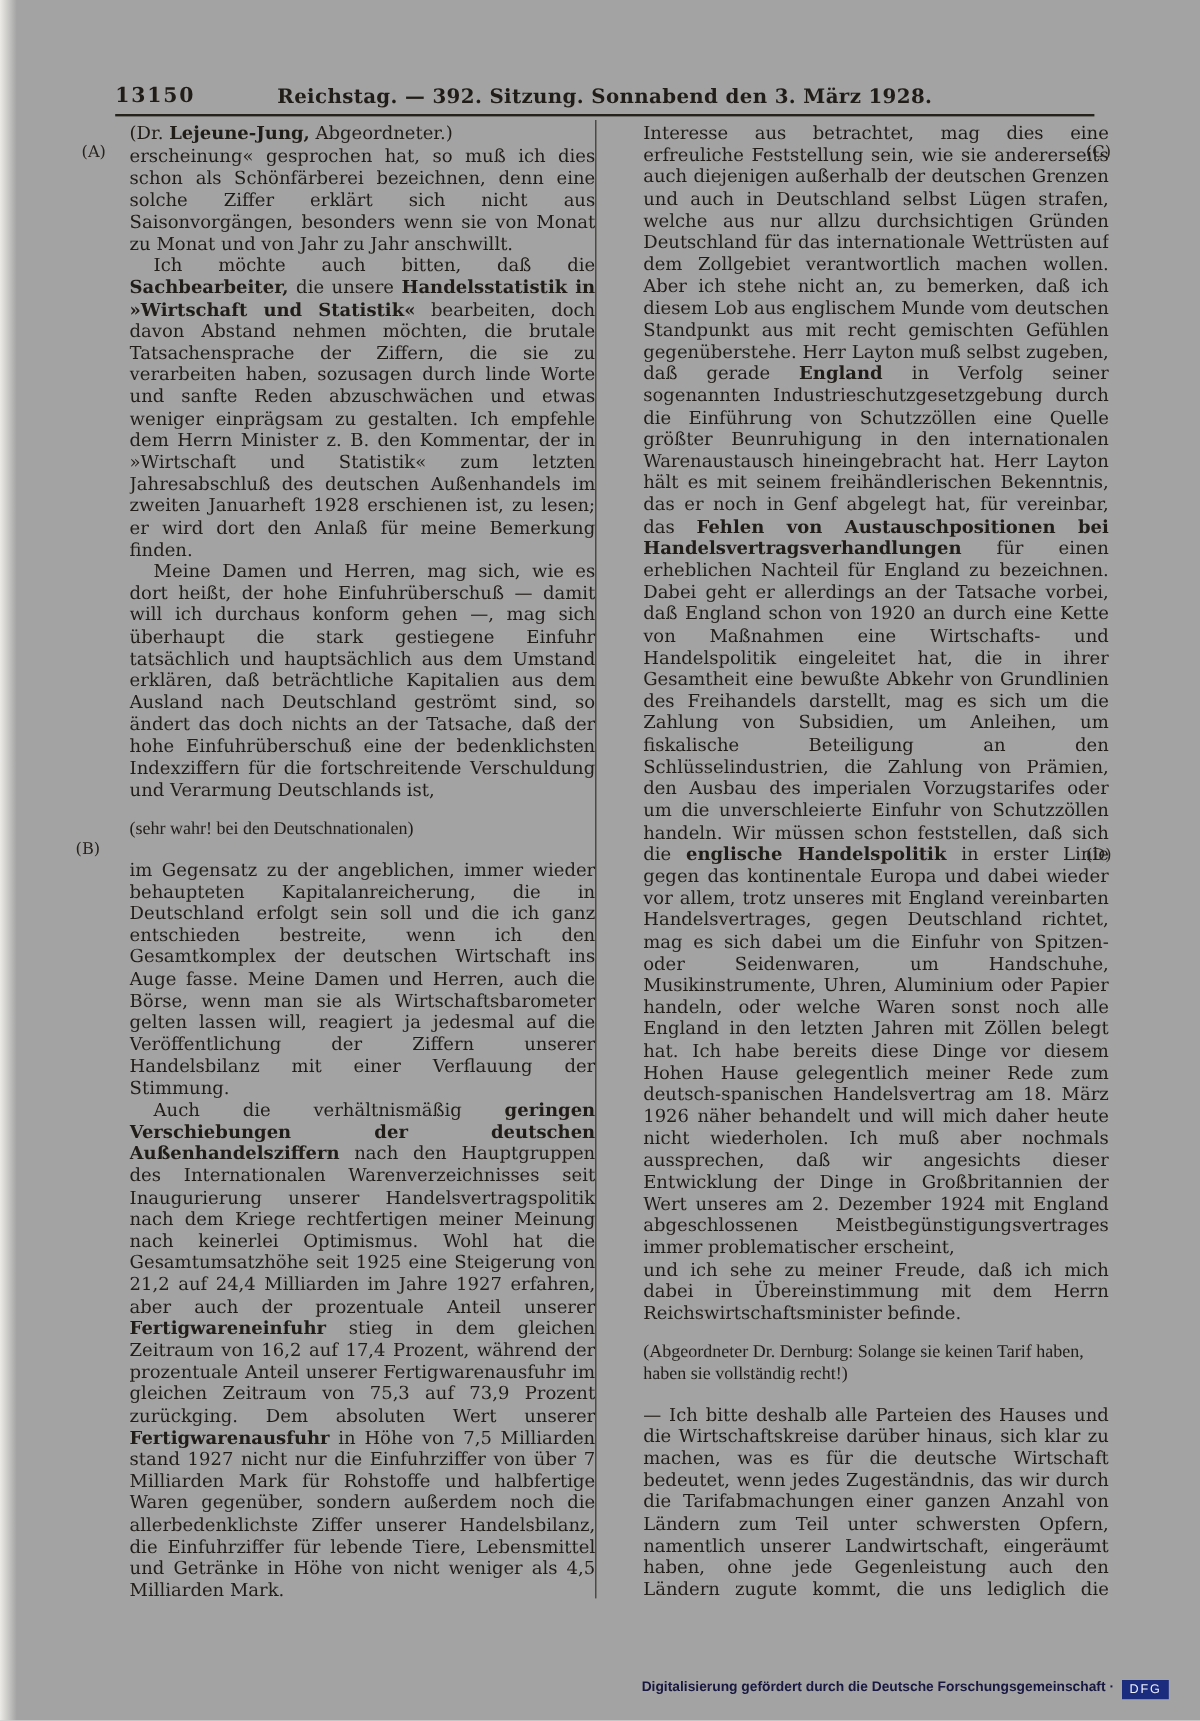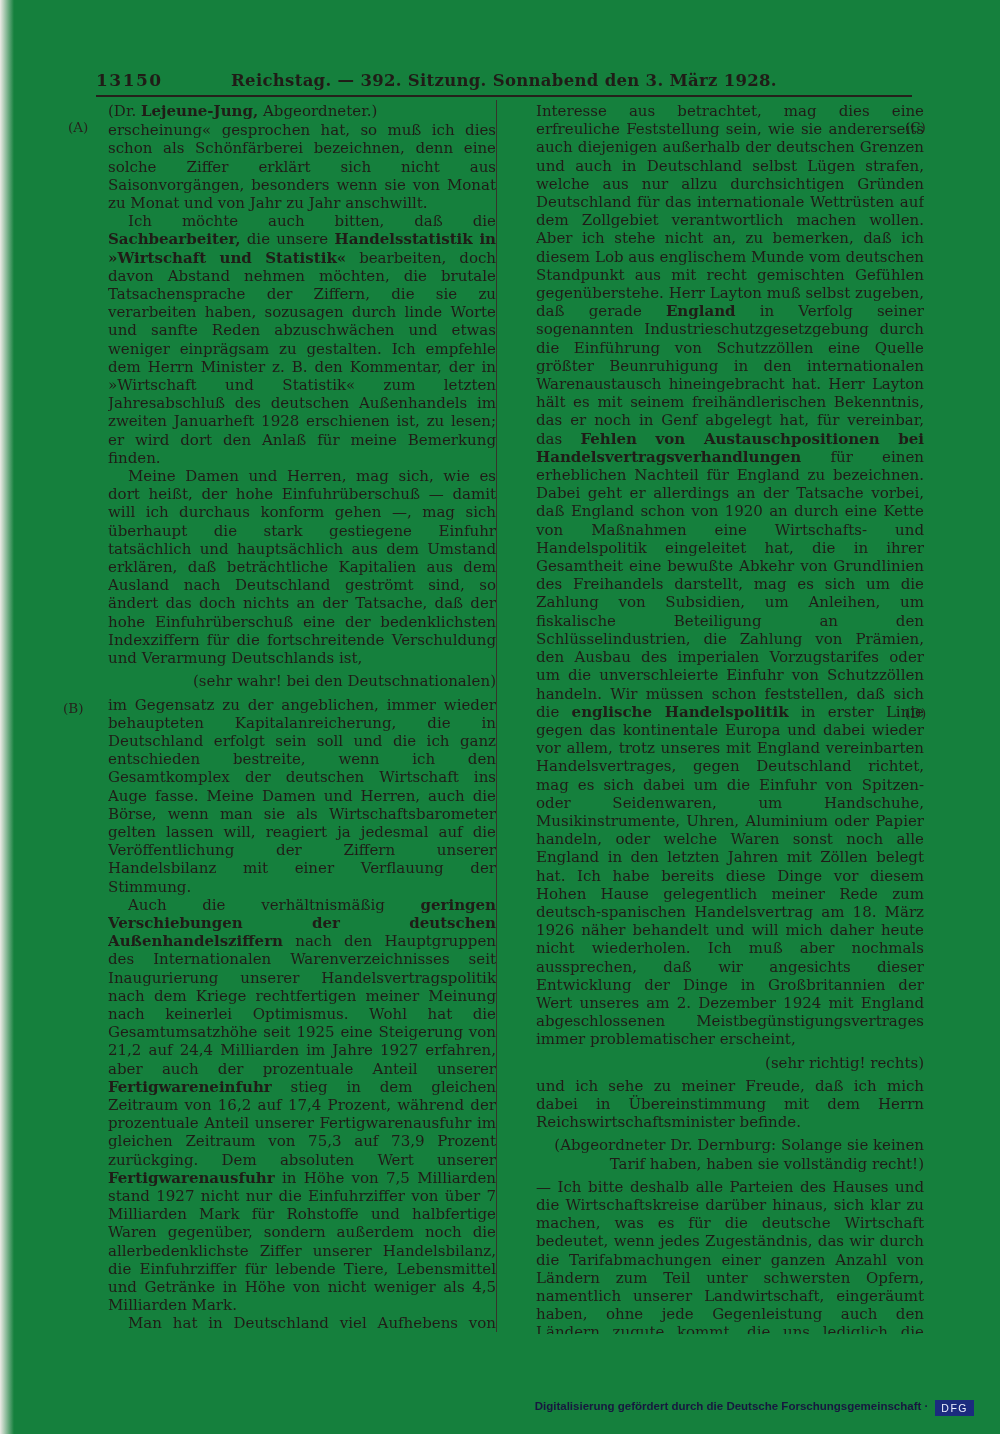--- a/index.html
+++ b/index.html
@@ -1,19 +1,19 @@
 <!DOCTYPE html>
 <html lang="de"><head>
 <meta charset="utf-8">
 <style>
   html,body{margin:0;padding:0;background:#ffffff;}
   .page{
     position:relative;
     width:1000px;height:1434px;
-    background:#15803d;
+    background:#a3a3a3;
     font-family:"DejaVu Serif", serif;
     color:#201c17;
     overflow:hidden;
   }
   .edge-shade{
     position:absolute;left:0;top:0;width:14px;height:1434px;
     background:linear-gradient(90deg,#ecebe6,rgba(252,251,248,0));
   }
   .page-number{
     position:absolute;top:70px;left:96px;
@@ -36,21 +36,21 @@
     display:flex;justify-content:space-between;
   }
   .col{
     width:388px;height:1232px;overflow:hidden;
     font-size:15px;line-height:18.2px;
     text-align:justify;
   }
   .para{margin:0;}
   .para.indent{text-indent:20px;}
   .para.noindent{text-indent:0;}
-  .para.center{text-align:right;text-indent:0;margin:5px 0;}
+  .para.center{text-align:left;text-indent:0;margin:15px 0;font-family:Liberation Serif, serif;}
   .para.speaker{text-align:left;text-indent:0;margin-bottom:1px;}
   .b{font-weight:bold;}
   .marker{
     position:absolute;font-size:13.5px;color:#26221c;
     font-family:"DejaVu Serif", serif;
   }
   .marker-a{top:119px;left:68px;}
   .marker-b{top:700px;left:63px;}
   .marker-c{top:119px;left:905px;}
   .marker-d{top:705px;left:905px;}
@@ -89,21 +89,20 @@
         <p class="para noindent"><span>erscheinung« gesprochen hat, so muß ich dies schon als Schönfärberei bezeichnen, denn eine solche Ziffer erklärt sich nicht aus Saisonvorgängen, besonders wenn sie von Monat zu Monat und von Jahr zu Jahr anschwillt.</span></p>
         <p class="para indent"><span>Ich möchte auch bitten, daß die </span><span class="b">Sachbearbeiter,</span><span> die unsere </span><span class="b">Handelsstatistik in »Wirtschaft und Statistik«</span><span> bearbeiten, doch davon Abstand nehmen möchten, die brutale Tatsachensprache der Ziffern, die sie zu verarbeiten haben, sozusagen durch linde Worte und sanfte Reden abzuschwächen und etwas weniger einprägsam zu gestalten. Ich empfehle dem Herrn Minister z. B. den Kommentar, der in »Wirtschaft und Statistik« zum letzten Jahresabschluß des deutschen Außenhandels im zweiten Januarheft 1928 erschienen ist, zu lesen; er wird dort den Anlaß für meine Bemerkung finden.</span></p>
         <p class="para indent"><span>Meine Damen und Herren, mag sich, wie es dort heißt, der hohe Einfuhrüberschuß — damit will ich durchaus konform gehen —, mag sich überhaupt die stark gestiegene Einfuhr tatsächlich und hauptsächlich aus dem Umstand erklären, daß beträchtliche Kapitalien aus dem Ausland nach Deutschland geströmt sind, so ändert das doch nichts an der Tatsache, daß der hohe Einfuhrüberschuß eine der bedenklichsten Indexziffern für die fortschreitende Verschuldung und Verarmung Deutschlands ist,</span></p>
         <p class="para center"><span>(sehr wahr! bei den Deutschnationalen)</span></p>
         <p class="para noindent"><span>im Gegensatz zu der angeblichen, immer wieder behaupteten Kapitalanreicherung, die in Deutschland erfolgt sein soll und die ich ganz entschieden bestreite, wenn ich den Gesamtkomplex der deutschen Wirtschaft ins Auge fasse. Meine Damen und Herren, auch die Börse, wenn man sie als Wirtschaftsbarometer gelten lassen will, reagiert ja jedesmal auf die Veröffentlichung der Ziffern unserer Handelsbilanz mit einer Verflauung der Stimmung.</span></p>
         <p class="para indent"><span>Auch die verhältnismäßig </span><span class="b">geringen Verschiebungen der deutschen Außenhandelsziffern</span><span> nach den Hauptgruppen des Internationalen Warenverzeichnisses seit Inaugurierung unserer Handelsvertragspolitik nach dem Kriege rechtfertigen meiner Meinung nach keinerlei Optimismus. Wohl hat die Gesamtumsatzhöhe seit 1925 eine Steigerung von 21,2 auf 24,4 Milliarden im Jahre 1927 erfahren, aber auch der prozentuale Anteil unserer </span><span class="b">Fertigwareneinfuhr</span><span> stieg in dem gleichen Zeitraum von 16,2 auf 17,4 Prozent, während der prozentuale Anteil unserer Fertigwarenausfuhr im gleichen Zeitraum von 75,3 auf 73,9 Prozent zurückging. Dem absoluten Wert unserer </span><span class="b">Fertigwarenausfuhr</span><span> in Höhe von 7,5 Milliarden stand 1927 nicht nur die Einfuhrziffer von über 7 Milliarden Mark für Rohstoffe und halbfertige Waren gegenüber, sondern außerdem noch die allerbedenklichste Ziffer unserer Handelsbilanz, die Einfuhrziffer für lebende Tiere, Lebensmittel und Getränke in Höhe von nicht weniger als 4,5 Milliarden Mark.</span></p>
         <p class="para indent"><span>Man hat in Deutschland viel Aufhebens von dem Satze eines Engländers gemacht, daß die Deutschen früher um die </span></p>
       </div>
     <div class="col">
         <p class="para noindent"><span>Interesse aus betrachtet, mag dies eine erfreuliche Feststellung sein, wie sie andererseits auch diejenigen außerhalb der deutschen Grenzen und auch in Deutschland selbst Lügen strafen, welche aus nur allzu durchsichtigen Gründen Deutschland für das internationale Wettrüsten auf dem Zollgebiet verantwortlich machen wollen. Aber ich stehe nicht an, zu bemerken, daß ich diesem Lob aus englischem Munde vom deutschen Standpunkt aus mit recht gemischten Gefühlen gegenüberstehe. Herr Layton muß selbst zugeben, daß gerade </span><span class="b">England</span><span> in Verfolg seiner sogenannten Industrieschutzgesetzgebung durch die Einführung von Schutzzöllen eine Quelle größter Beunruhigung in den internationalen Warenaustausch hineingebracht hat. Herr Layton hält es mit seinem freihändlerischen Bekenntnis, das er noch in Genf abgelegt hat, für vereinbar, das </span><span class="b">Fehlen von Austauschpositionen bei Handelsvertragsverhandlungen</span><span> für einen erheblichen Nachteil für England zu bezeichnen. Dabei geht er allerdings an der Tatsache vorbei, daß England schon von 1920 an durch eine Kette von Maßnahmen eine Wirtschafts- und Handelspolitik eingeleitet hat, die in ihrer Gesamtheit eine bewußte Abkehr von Grundlinien des Freihandels darstellt, mag es sich um die Zahlung von Subsidien, um Anleihen, um fiskalische Beteiligung an den Schlüsselindustrien, die Zahlung von Prämien, den Ausbau des imperialen Vorzugstarifes oder um die unverschleierte Einfuhr von Schutzzöllen handeln. Wir müssen schon feststellen, daß sich die </span><span class="b">englische Handelspolitik</span><span> in erster Linie gegen das kontinentale Europa und dabei wieder vor allem, trotz unseres mit England vereinbarten Handelsvertrages, gegen Deutschland richtet, mag es sich dabei um die Einfuhr von Spitzen- oder Seidenwaren, um Handschuhe, Musikinstrumente, Uhren, Aluminium oder Papier handeln, oder welche Waren sonst noch alle England in den letzten Jahren mit Zöllen belegt hat. Ich habe bereits diese Dinge vor diesem Hohen Hause gelegentlich meiner Rede zum deutsch-spanischen Handelsvertrag am 18. März 1926 näher behandelt und will mich daher heute nicht wiederholen. Ich muß aber nochmals aussprechen, daß wir angesichts dieser Entwicklung der Dinge in Großbritannien der Wert unseres am 2. Dezember 1924 mit England abgeschlossenen Meistbegünstigungsvertrages immer problematischer erscheint,</span></p>
-        <p class="para center"><span>(sehr richtig! rechts)</span></p>
         <p class="para noindent"><span>und ich sehe zu meiner Freude, daß ich mich dabei in Übereinstimmung mit dem Herrn Reichswirtschaftsminister befinde.</span></p>
         <p class="para center"><span>(Abgeordneter Dr. Dernburg: Solange sie keinen Tarif haben, haben sie vollständig recht!)</span></p>
         <p class="para noindent"><span>— Ich bitte deshalb alle Parteien des Hauses und die Wirtschaftskreise darüber hinaus, sich klar zu machen, was es für die deutsche Wirtschaft bedeutet, wenn jedes Zugeständnis, das wir durch die Tarifabmachungen einer ganzen Anzahl von Ländern zum Teil unter schwersten Opfern, namentlich unserer Landwirtschaft, eingeräumt haben, ohne jede Gegenleistung auch den Ländern zugute kommt, die uns lediglich die formale Meistbegünstigung, aber auch nur diese, eingeräumt haben.</span></p>
       </div>
   </div>
 
   <div class="footer">
     <span>Digitalisierung gefördert durch die Deutsche Forschungsgemeinschaft ·</span>
     <span class="dfg-logo">DFG</span>
   </div>

